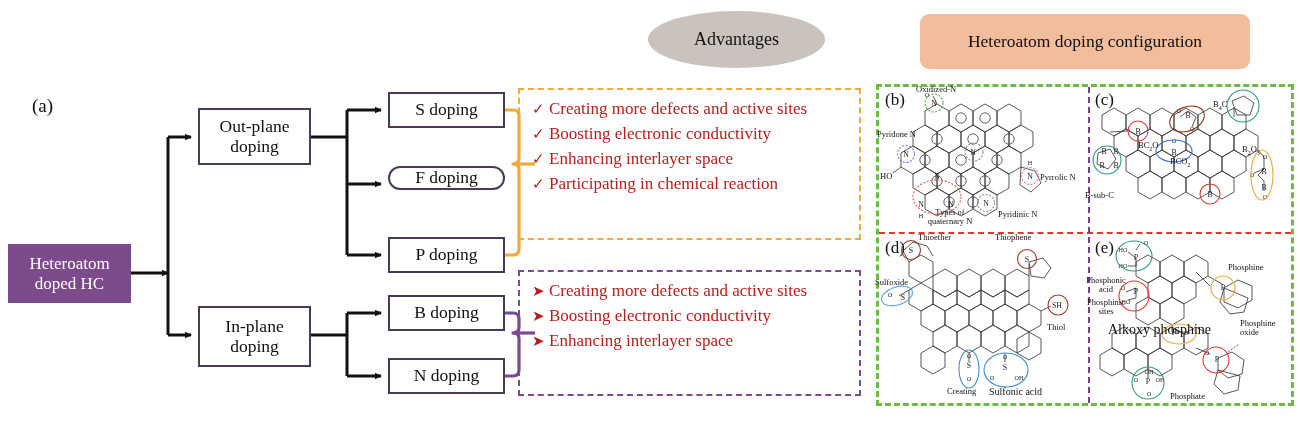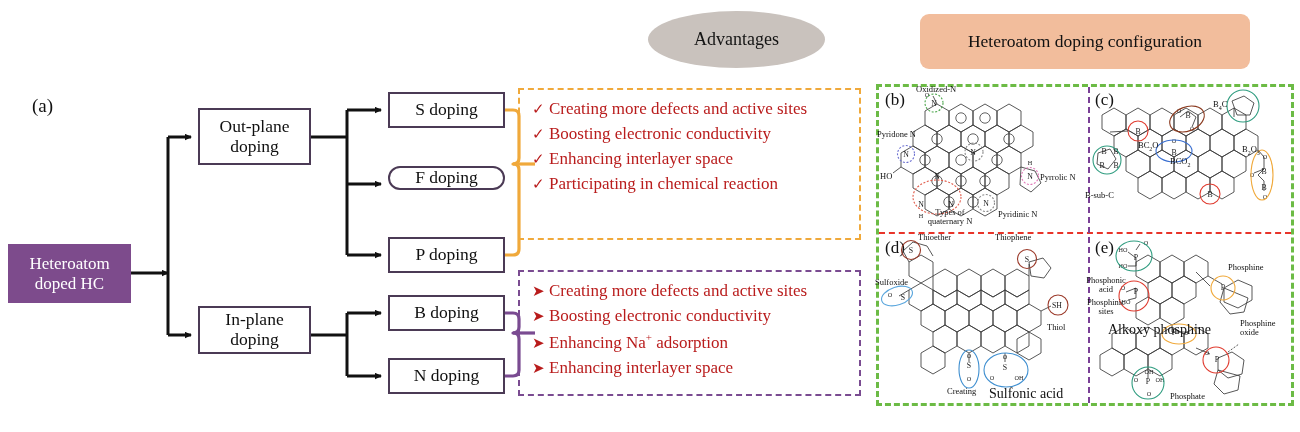--- a/index.html
+++ b/index.html
@@ -16,21 +16,21 @@
     display:flex;align-items:center;justify-content:center;
     text-align:center;font-size:17.5px;line-height:1.12;color:#101010;
     box-sizing:border-box;
   }
   #box-source{
     left:8px;top:244px;width:123px;height:59px;
     background:#7d4b8c;border:none;color:#ffffff;font-size:17px;
     padding:2px 3px;
   }
   #box-outplane{left:198px;top:108px;width:113px;height:57px;}
-  #box-inplane{left:198px;top:306px;width:113px;height:48px;}
+  #box-inplane{left:198px;top:306px;width:113px;height:61px;}
 
   #box-s{left:388px;top:92px;width:117px;height:36px;}
   #box-f{left:388px;top:166px;width:117px;height:24px;border-radius:16px;}
   #box-p{left:388px;top:237px;width:117px;height:36px;}
   #box-b{left:388px;top:295px;width:117px;height:36px;}
   #box-n{left:388px;top:358px;width:117px;height:36px;}
 
   
   #flow-lines{left:0;top:0;width:880px;height:432px;}
 
@@ -139,21 +139,20 @@
 <div class="abs adv-list" id="adv-out">
   <div class="adv-item"><span class="adv-mark">✓</span><span>Creating more defects and active sites</span></div>
   <div class="adv-item"><span class="adv-mark">✓</span><span>Boosting electronic conductivity</span></div>
   <div class="adv-item"><span class="adv-mark">✓</span><span>Enhancing interlayer space</span></div>
   <div class="adv-item"><span class="adv-mark">✓</span><span>Participating in chemical reaction</span></div>
 </div>
 
 <div class="abs adv-list" id="adv-in">
   <div class="adv-item"><span class="adv-mark">➤</span><span>Creating more defects and active sites</span></div>
   <div class="adv-item"><span class="adv-mark">➤</span><span>Boosting electronic conductivity</span></div>
-  <div class="adv-item"><span class="adv-mark">➤</span><span>Enhancing Na<sup>+</sup> adsorption</span></div>
   <div class="adv-item"><span class="adv-mark">➤</span><span>Enhancing interlayer space</span></div>
 </div>
 
 <div class="abs" id="banner" style="left:920px;top:14px;width:330px;height:55px;border-radius:9px;
             background:#f2bd9c;display:flex;align-items:center;justify-content:center;
             text-align:center;font-size:17.5px;line-height:1.2;color:#111;">
   <span>Heteroatom doping configuration</span>
 </div>
 
 <div class="abs" id="right-frame"></div>
@@ -367,21 +366,21 @@
   <ellipse class="hl" cx="90" cy="133" rx="10" ry="19" stroke="#3f8fd0"></ellipse>
   <ellipse class="hl" cx="127" cy="134" rx="22" ry="17" stroke="#3f8fd0"></ellipse>
 </svg>
 
 <div class="abs" style="left:879px;top:236px;width:208px;height:166px;">
   <span class="abs" style="left:39px;top:-4px;font-size:8.5px;">Thioether</span>
   <span class="abs" style="left:116px;top:-4px;font-size:8.5px;">Thiophene</span>
   <span class="abs" style="left:-4px;top:41px;font-size:8.5px;">Sulfoxide</span>
   <span class="abs" style="left:168px;top:86px;font-size:8.5px;">Thiol</span>
   <span class="abs" style="left:68px;top:150px;font-size:8.5px;">Creating</span>
-  <span class="abs" style="left:110px;top:150px;font-size:14px;">Sulfonic acid</span>
+  <span class="abs" style="left:110px;top:150px;font-size:10px;">Sulfonic acid</span>
 </div>
 
 <svg class="abs mol" style="left:1092px;top:236px;" width="200" height="166" viewBox="0 0 200 166">
   <g class="bond">
     <path d="M44,26 L56,19 L68,26 L68,40 L56,47 L44,40 Z"></path>
     <path d="M68,26 L80,19 L92,26 L92,40 L80,47 L68,40 Z"></path>
     <path d="M92,26 L104,19 L116,26 L116,40 L104,47 L92,40 Z"></path>
     <path d="M56,47 L68,40 L80,47 L80,61 L68,68 L56,61 Z"></path>
     <path d="M80,47 L92,40 L104,47 L104,61 L92,68 L80,61 Z"></path>
     <path d="M44,68 L56,61 L68,68 L68,82 L56,89 L44,82 Z"></path>

